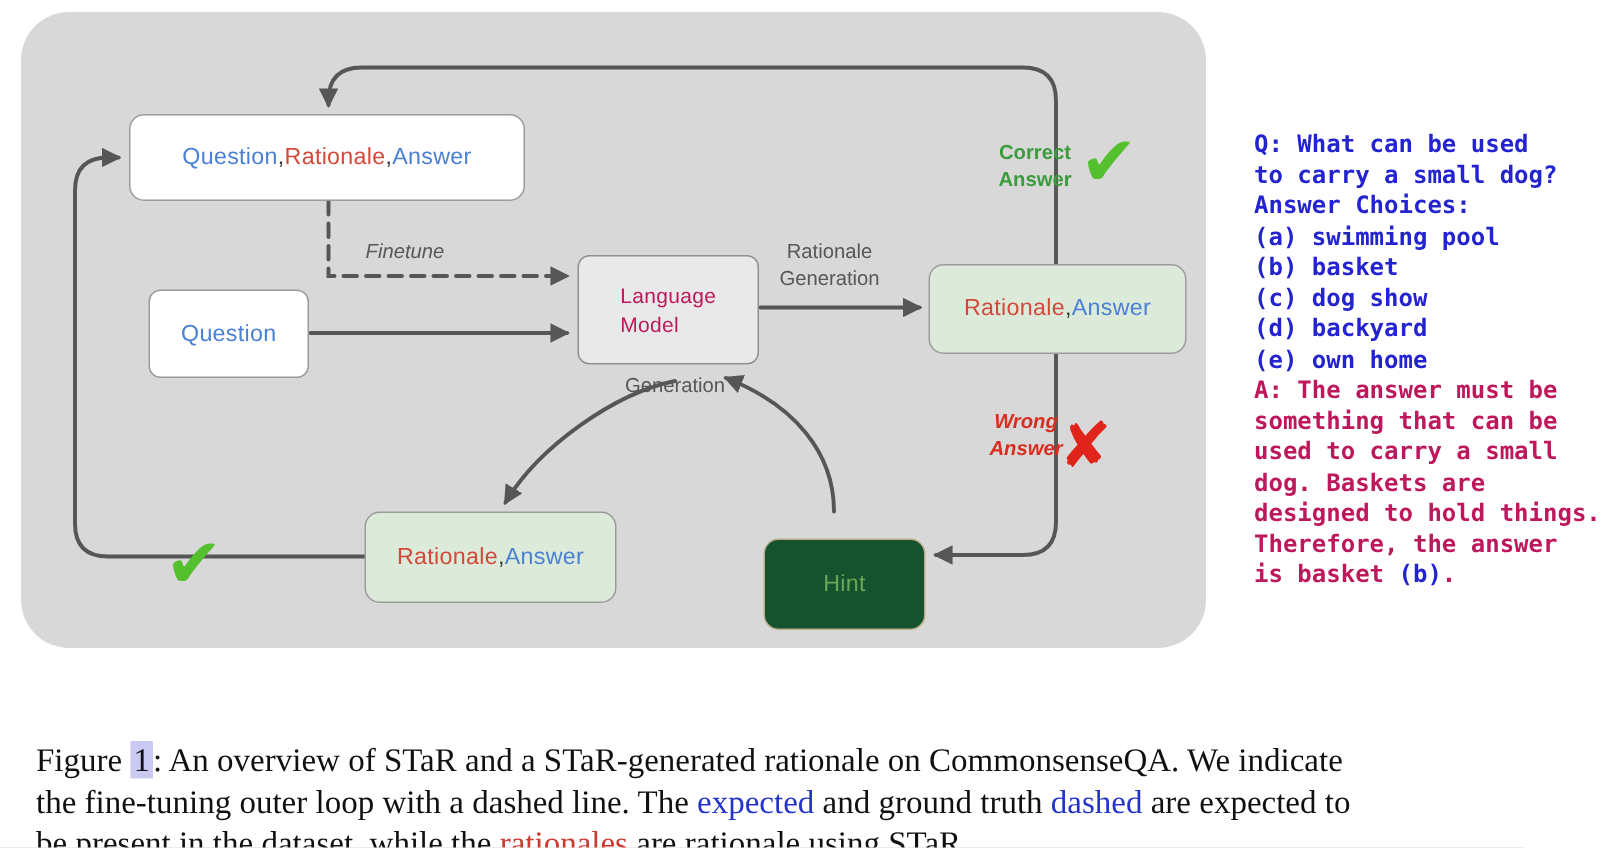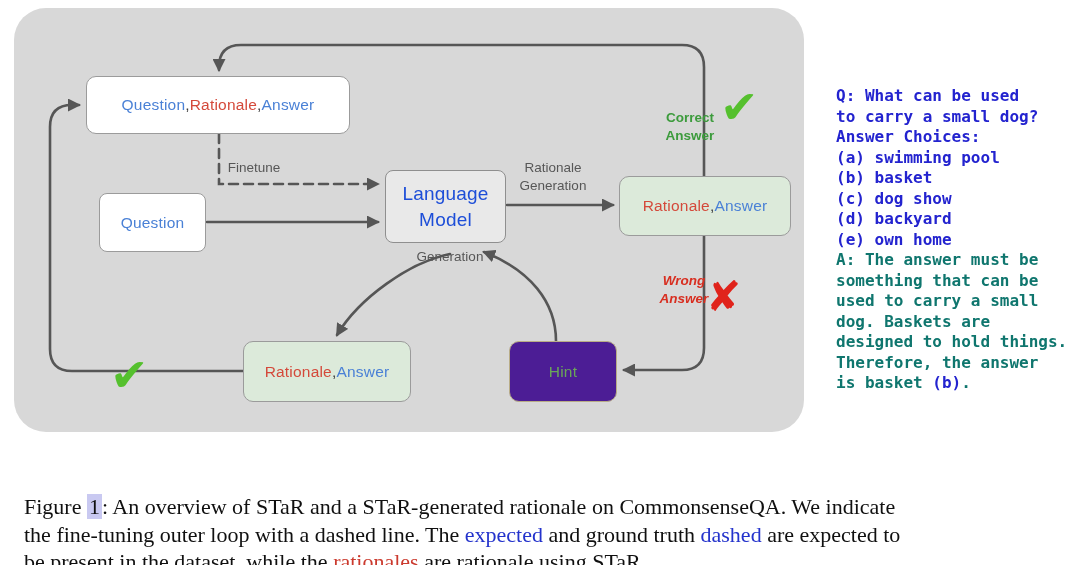--- a/index.html
+++ b/index.html
@@ -8,43 +8,43 @@
 
   
   .panel{position:absolute;left:14px;top:8px;width:790px;height:424px;background:#d8d8d8;border-radius:32px;}
   .wires{position:absolute;left:0;top:0;}
 
   
   .box{position:absolute;display:flex;align-items:center;justify-content:center;
        border:1.6px solid #9b9b9b;background:#ffffff;border-radius:10px;
        font-size:15.5px;letter-spacing:.2px;box-sizing:border-box;}
   .box.green{background:#dceada;}
-  .box.yellow{background:#4c1d95;border-color:#b9ad87;}
-  .box.gray{background:#e9e9e9;border-color:#8f8f8f;color:#1d4ed8;white-space:pre-line;text-align:center;line-height:1.32;font-size:19px;}
+  .box.yellow{background:#14532d;border-color:#b9ad87;margin-top:18px;}
+  .box.gray{background:#e9e9e9;border-color:#8f8f8f;color:#be185d;white-space:pre-line;text-align:left;line-height:1.32;font-size:14px;}
   .t-blue{color:#4a81d6;}
   .t-red{color:#d4493a;}
   .t-dark{color:#3a3a3a;}
   .t-hint{color:#6aa658;}
 
   
   .lbl{position:absolute;font-size:13.5px;color:#575757;text-align:center;white-space:pre-line;line-height:1.32;}
   .lbl.green{color:#3c9b3c;font-weight:bold;}
   .lbl.red{color:#d82e20;font-weight:bold;font-style:italic;}
 
   
   .mark{position:absolute;font-family:"DejaVu Sans",sans-serif;font-weight:bold;line-height:1;}
   .mark.check{color:#55c02e;font-size:46px;}
   .mark.cross{color:#e0231b;font-size:42px;}
 
   
   .qa{position:absolute;left:836px;top:86px;width:248px;
       font-family:"DejaVu Sans Mono",monospace;font-size:16px;line-height:20.5px;font-weight:bold;}
   .qa-q,.qa-a{white-space:pre-line;}
   .qa-q{color:#2323cf;}
-  .qa-red{color:#0f766e;}
+  .qa-red{color:#be185d;}
   .qa-blue{color:#2323cf;}
 
   
   .caption{position:absolute;left:8px;top:477px;width:1066px;margin:16px;
            font-family:"Liberation Serif",serif;font-size:22px;line-height:27.5px;color:#101010;white-space:pre-line;}
   .cap-num{background:#c9c9f1;padding:0 2px;}
   .cap-blue{color:#2433cc;}
   .cap-red{color:#cb3a2e;}
 </style>
 </head>
@@ -96,25 +96,25 @@
     <div class="box green" style="left:229px;top:333px;width:168px;height:61px;">
         <span class="t-red">Rationale</span>
         <span class="t-dark">, </span>
         <span class="t-blue">Answer</span>
       </div>
 
     <div class="box yellow" style="left:495px;top:333px;width:108px;height:61px;">
         <span class="t-hint">Hint</span>
       </div>
 
-    <div class="lbl" style="left:192px;top:151px;width:96px;">Finetune</div>
+    <div class="lbl" style="left:208px;top:151px;width:96px;font-style:italic;">Finetune</div>
     <div class="lbl" style="left:483px;top:151px;width:112px;">Rationale
 Generation</div>
     <div class="lbl" style="left:386px;top:240px;width:100px;">Generation</div>
-    <div class="lbl green" style="left:637px;top:85px;width:78px;margin-top:16px;">Correct
+    <div class="lbl green" style="left:637px;top:85px;width:78px;">Correct
 Answer</div>
     <div class="lbl red" style="left:631px;top:264px;width:78px;">Wrong
 Answer</div>
 
     <div class="mark check" style="left:706px;top:76px;">✔</div>
     <div class="mark cross" style="left:692px;top:268px;">✘</div>
     <div class="mark check" style="left:96px;top:344px;">✔</div>
 
   </div>
 

